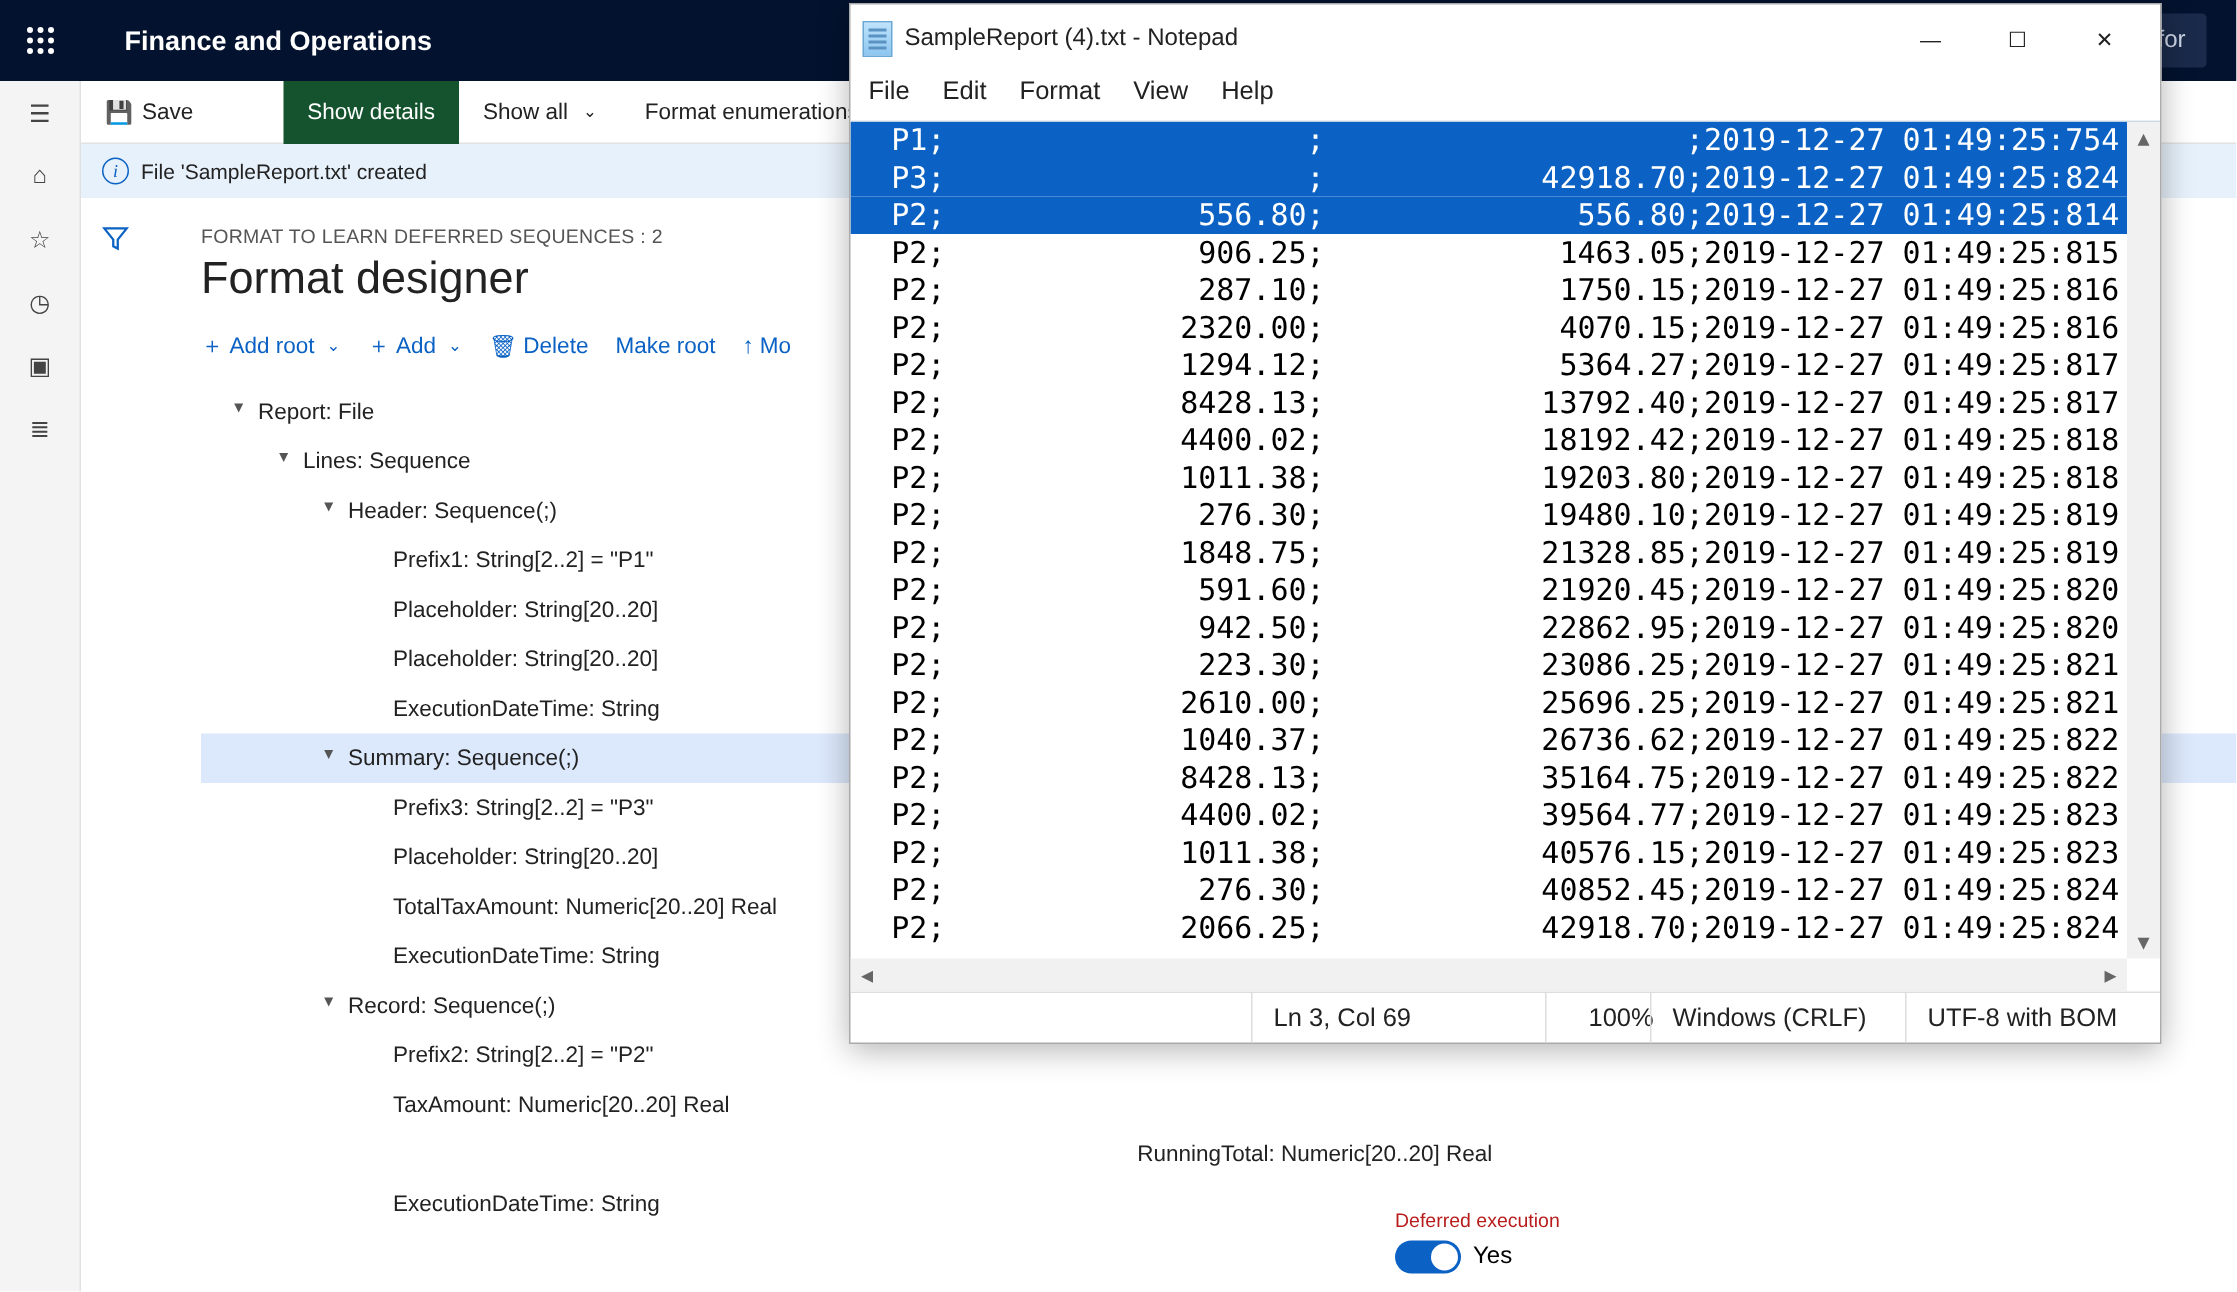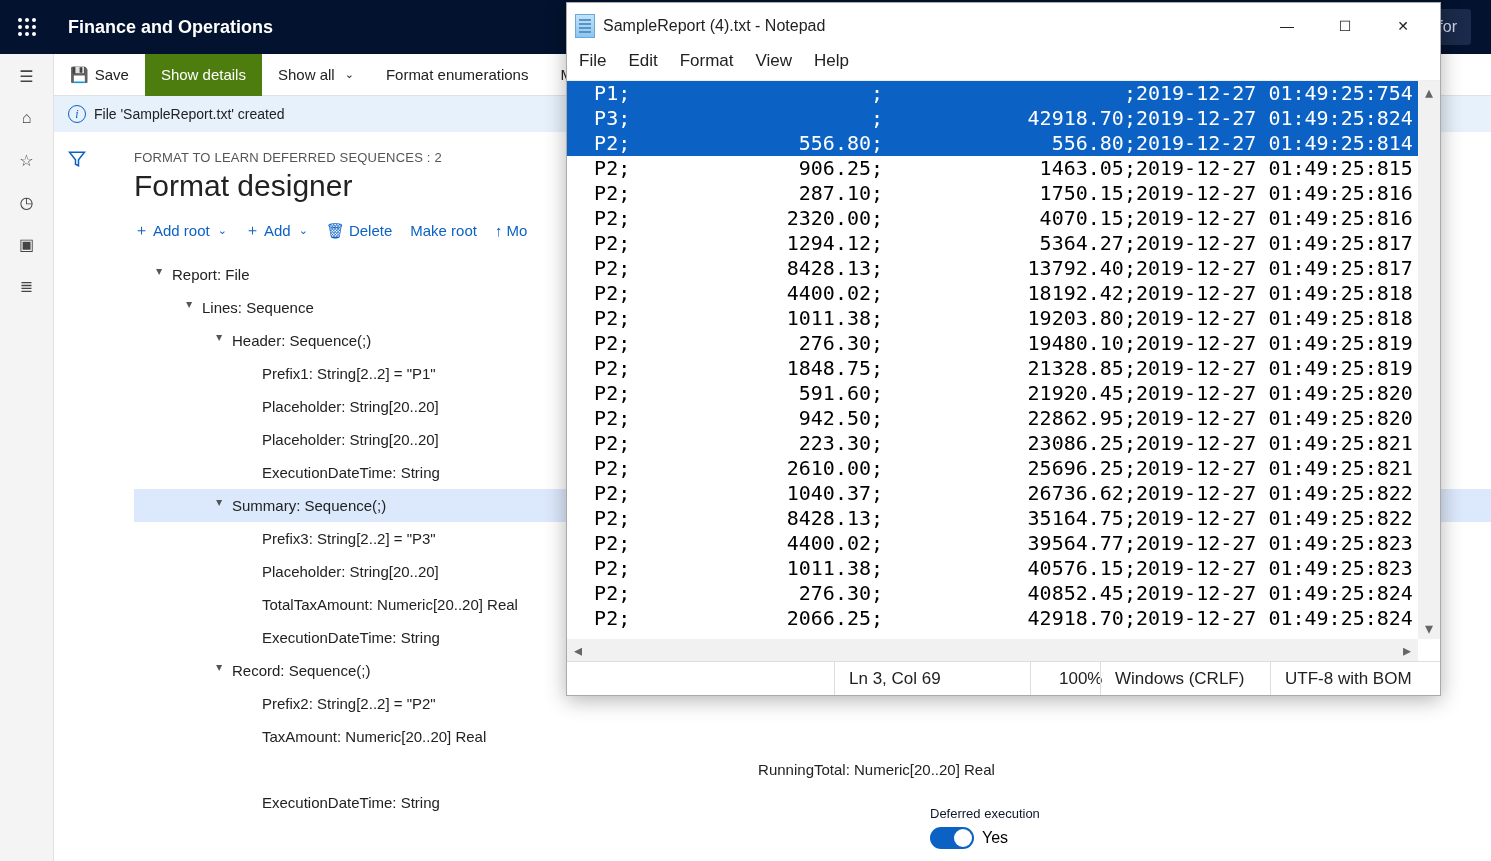--- a/index.html
+++ b/index.html
@@ -1,44 +1,44 @@
 <!DOCTYPE html>
 <html><head>
 <meta charset="utf-8">
 <style>
 * { box-sizing: border-box; }
 body { margin: 0; font-family: "Segoe UI", Arial, sans-serif; background: #fff; width: 1491px; height: 861px; overflow: hidden; position: relative; }
 .topbar { height: 54px; background: #03122e; color: #fff; display: flex; align-items: center; }
 .waffle { width: 54px; height: 54px; display: flex; align-items: center; justify-content: center; cursor: pointer; }
 .waffle svg { fill: #fff; }
-.app-title { font-size: 18px; font-weight: 600; margin-left: 14px; }
+.app-title { font-size: 18px; font-weight: 600; margin-left: 29px; }
 .search-box { margin-left: auto; margin-right: 20px; background: #1a2a4a; height: 36px; display: flex; align-items: center; padding: 0 14px; border-radius: 3px; color: #cdd5e5; cursor: text; min-width: 100px; }
 .search-box svg { width: 16px; height: 16px; stroke: #cdd5e5; fill: none; margin-right: 8px; }
 .iconrail { position: absolute; top: 54px; left: 0; width: 54px; height: calc(100% - 54px); background: #f4f4f4; border-right: 1px solid #e1e1e1; display: flex; flex-direction: column; align-items: center; padding-top: 12px; gap: 22px; }
 .iconrail .railicon { width: 20px; height: 20px; color: #444; cursor: pointer; display: flex; align-items: center; justify-content: center; }
 .cmdbar { position: absolute; top: 54px; left: 54px; right: 0; height: 42px; border-bottom: 1px solid #e1e1e1; display: flex; align-items: center; background: #fff; }
 .cmdbtn { height: 42px; display: inline-flex; align-items: center; padding: 0 16px; font-size: 15px; color: #222; cursor: pointer; gap: 6px; }
-.cmdbtn.blue { background: #4d7c0f; color: #fff; }
+.cmdbtn.blue { background: #14532d; color: #fff; margin-left: 44px; }
 .cmdbtn .iconblue { color: #0b62c4; }
 .chev { font-size: 11px; margin-left: 4px; }
 .infobar { position: absolute; top: 96px; left: 54px; right: 0; height: 36px; background: #e7f1fb; display: flex; align-items: center; padding-left: 14px; gap: 8px; font-size: 14px; color: #222; }
 .infoicon { width: 18px; height: 18px; border: 1.5px solid #0b62c4; border-radius: 50%; display: flex; align-items: center; justify-content: center; color: #0b62c4; font-size: 12px; font-style: italic; font-family: serif; }
 .designer { position: absolute; top: 132px; left: 54px; right: 0; bottom: 0; background: #fff; display: flex; }
 .filtericon { width: 46px; padding-top: 18px; text-align: center; color: #0b62c4; cursor: pointer; }
 .dcontent { flex: 1; padding: 18px 0 0 34px; }
 .breadcrumb { font-size: 13px; color: #555; letter-spacing: 0.2px; }
 .pagetitle { font-size: 30px; color: #222; margin-top: 4px; font-weight: 400; }
 .toolbar { display: flex; align-items: center; gap: 18px; margin-top: 18px; font-size: 15px; }
 .toolbar .tb { color: #0b62c4; cursor: pointer; display: inline-flex; align-items: center; gap: 4px; }
 .tree { margin-top: 18px; }
 .treerow { display: flex; align-items: center; height: 33px; font-size: 15px; color: #222; cursor: default; }
 .treerow.sel { background: #dce8fb; }
 .caret { width: 12px; display: inline-block; font-size: 12px; color: #555; margin-right: 6px; }
 .deferred-panel { position: absolute; bottom: 12px; left: 930px; }
-.def-label { font-size: 13px; color: #0f172a; }
+.def-label { font-size: 13px; color: #b91c1c; }
 .toggle { margin-top: 6px; display: flex; align-items: center; gap: 8px; }
 .togpill { width: 44px; height: 22px; background: #0b62c4; border-radius: 11px; position: relative; cursor: pointer; }
 .togpill::after { content: ""; position: absolute; top: 2px; right: 2px; width: 18px; height: 18px; background: #fff; border-radius: 50%; }
 
 .notepad { position: absolute; top: 2px; left: 566px; width: 875px; height: 694px; background: #fff; border: 1px solid #aaa; box-shadow: 0 4px 20px rgba(0,0,0,0.3); display: flex; flex-direction: column; }
 .np-title { height: 46px; display: flex; align-items: center; padding: 0 8px; }
 .np-icon { width: 20px; height: 24px; background: linear-gradient(#bfe3fb,#8dc6f0); border: 1px solid #6aa8d6; margin-right: 8px; position: relative; }
 .np-icon::after { content: ""; position: absolute; top: 4px; left: 3px; right: 3px; height: 2px; background: #5a93c2; box-shadow: 0 4px 0 #5a93c2, 0 8px 0 #5a93c2, 0 12px 0 #5a93c2; }
 .np-titletext { font-size: 16px; color: #222; }
 .np-winbtns { margin-left: auto; display: flex; height: 100%; }

